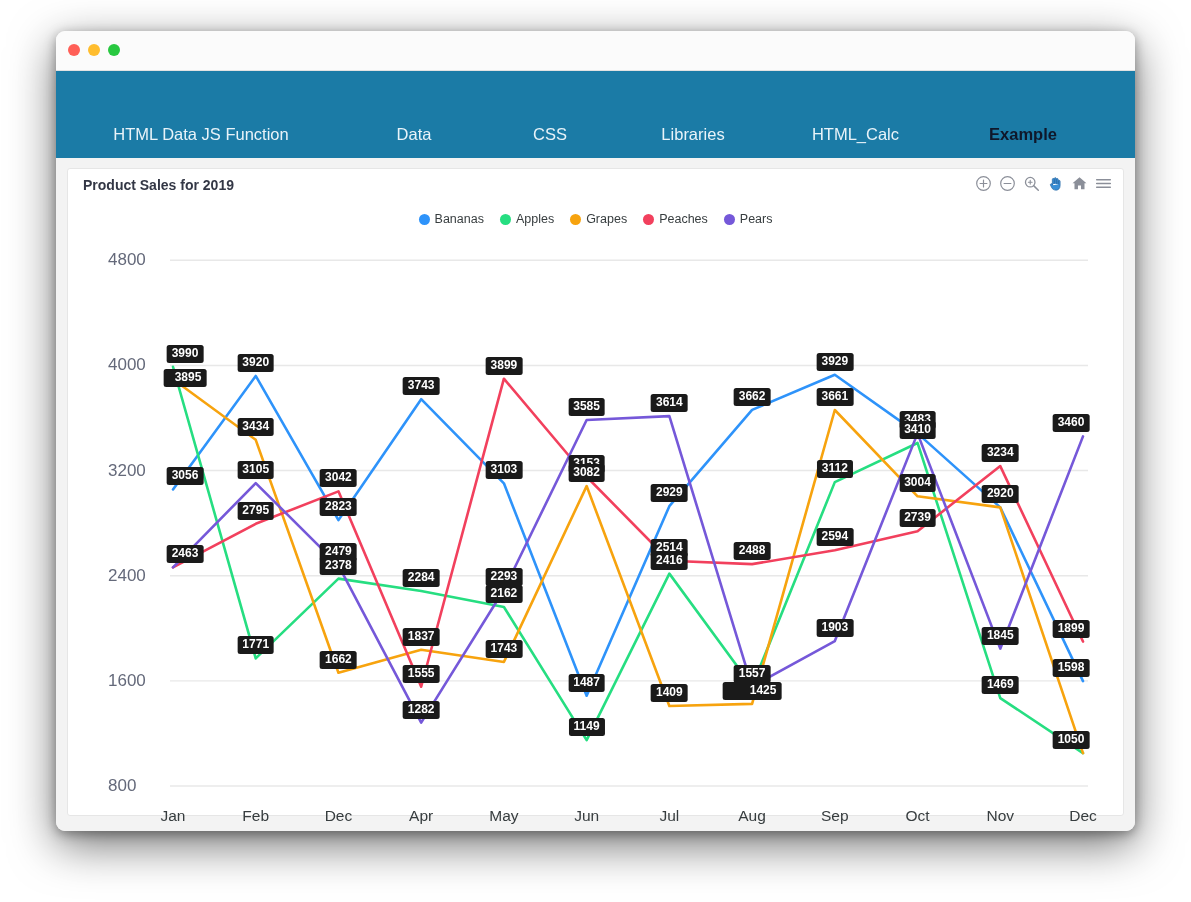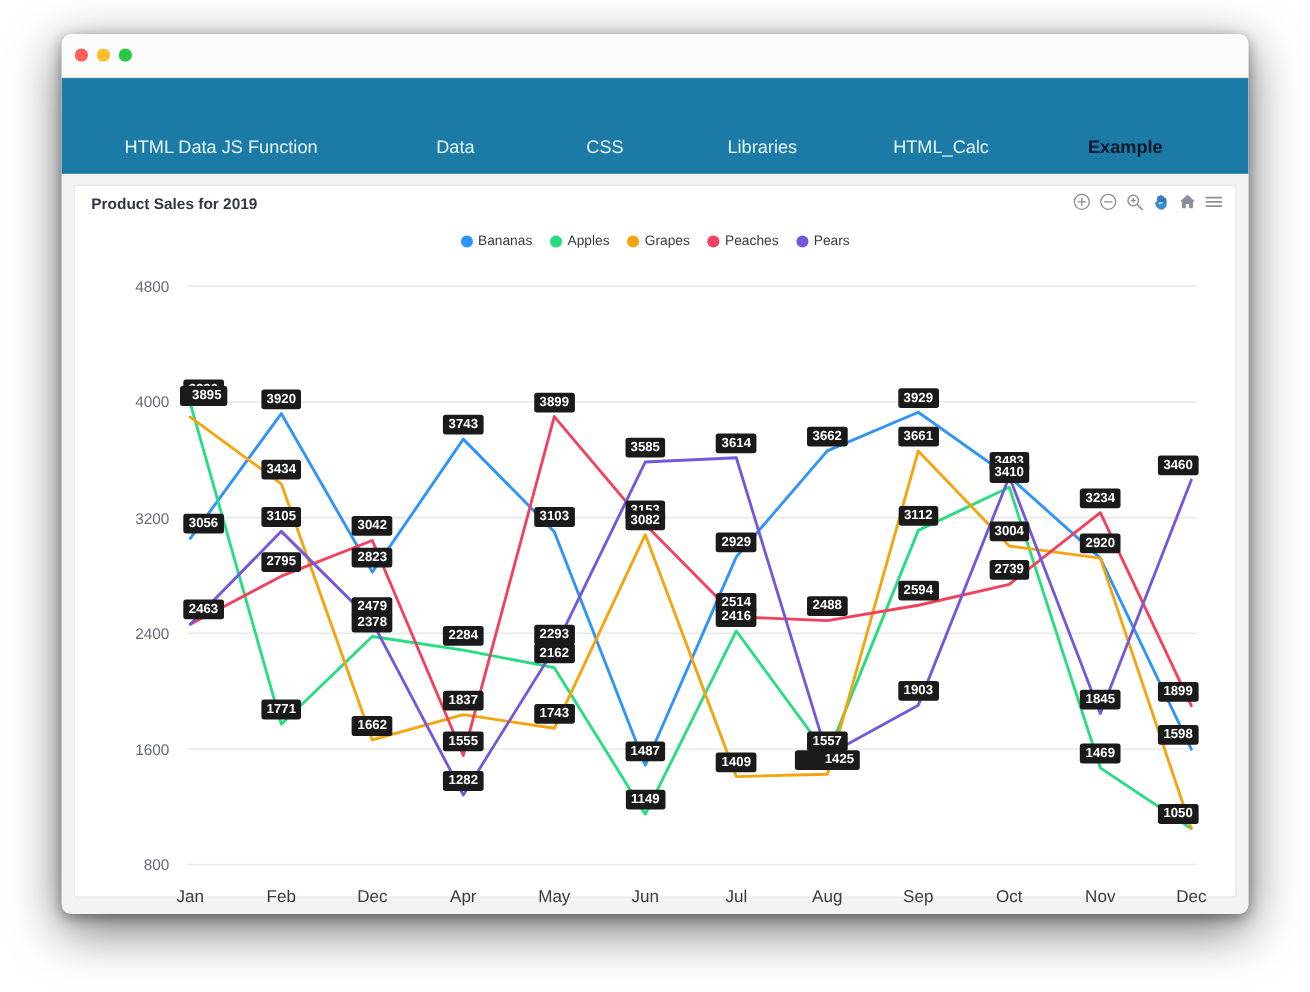--- a/index.html
+++ b/index.html
@@ -68,21 +68,21 @@
     display:flex;justify-content:center;align-items:center;gap:0px;
   }
   .leg{display:flex;align-items:center;margin:0 8px;font-size:12.5px;color:#373d3f;cursor:pointer;}
   .leg .dot{width:11px;height:11px;border-radius:50%;margin-right:5px;}
 
   
   .plot{position:absolute;left:0;top:0;right:0;bottom:0;}
   svg.plotsvg{position:absolute;left:0;top:0;}
 
   .ylab{
-    position:absolute;font-size:14px;color:#64697a;text-align:right;
+    position:absolute;font-size:17px;color:#64697a;
     transform:translateY(-50%);width:46px;
   }
   .xlab{
     position:absolute;font-size:15.5px;color:#373d3f;text-align:center;
     transform:translateX(-50%);top:638px;
   }
 
   .dl{
     position:absolute;background:#1a1a1a;color:#fff;font-size:12px;font-weight:bold;
     padding:2px 5px 3px 5px;border-radius:2.5px;white-space:nowrap;
@@ -194,21 +194,21 @@
             <div class="xlab" style="left: 353.182px;">Apr</div>
             <div class="xlab" style="left: 435.909px;">May</div>
             <div class="xlab" style="left: 518.636px;">Jun</div>
             <div class="xlab" style="left: 601.364px;">Jul</div>
             <div class="xlab" style="left: 684.091px;">Aug</div>
             <div class="xlab" style="left: 766.818px;">Sep</div>
             <div class="xlab" style="left: 849.545px;">Oct</div>
             <div class="xlab" style="left: 932.273px;">Nov</div>
             <div class="xlab" style="left: 1015px;">Dec</div>
             <div class="dl" style="left: 117px; top: 184.743px;">3990</div>
-            <div class="dl" style="left: 117px; top: 191px; padding-left: 11px;">3895</div>
+            <div class="dl" style="left: 117px; top: 209px; padding-left: 11px;">3895</div>
             <div class="dl" style="left: 117px; top: 307.497px;">3056</div>
             <div class="dl" style="left: 117px; top: 385.434px;">2463</div>
             <div class="dl" style="left: 187.727px; top: 193.943px;">3920</div>
             <div class="dl" style="left: 187.727px; top: 257.817px;">3434</div>
             <div class="dl" style="left: 187.727px; top: 301.057px;">3105</div>
             <div class="dl" style="left: 187.727px; top: 341.8px;">2795</div>
             <div class="dl" style="left: 187.727px; top: 476.383px;">1771</div>
             <div class="dl" style="left: 270.455px; top: 309.337px;">3042</div>
             <div class="dl" style="left: 270.455px; top: 338.12px;">2823</div>
             <div class="dl" style="left: 270.455px; top: 383.331px;">2479</div>

